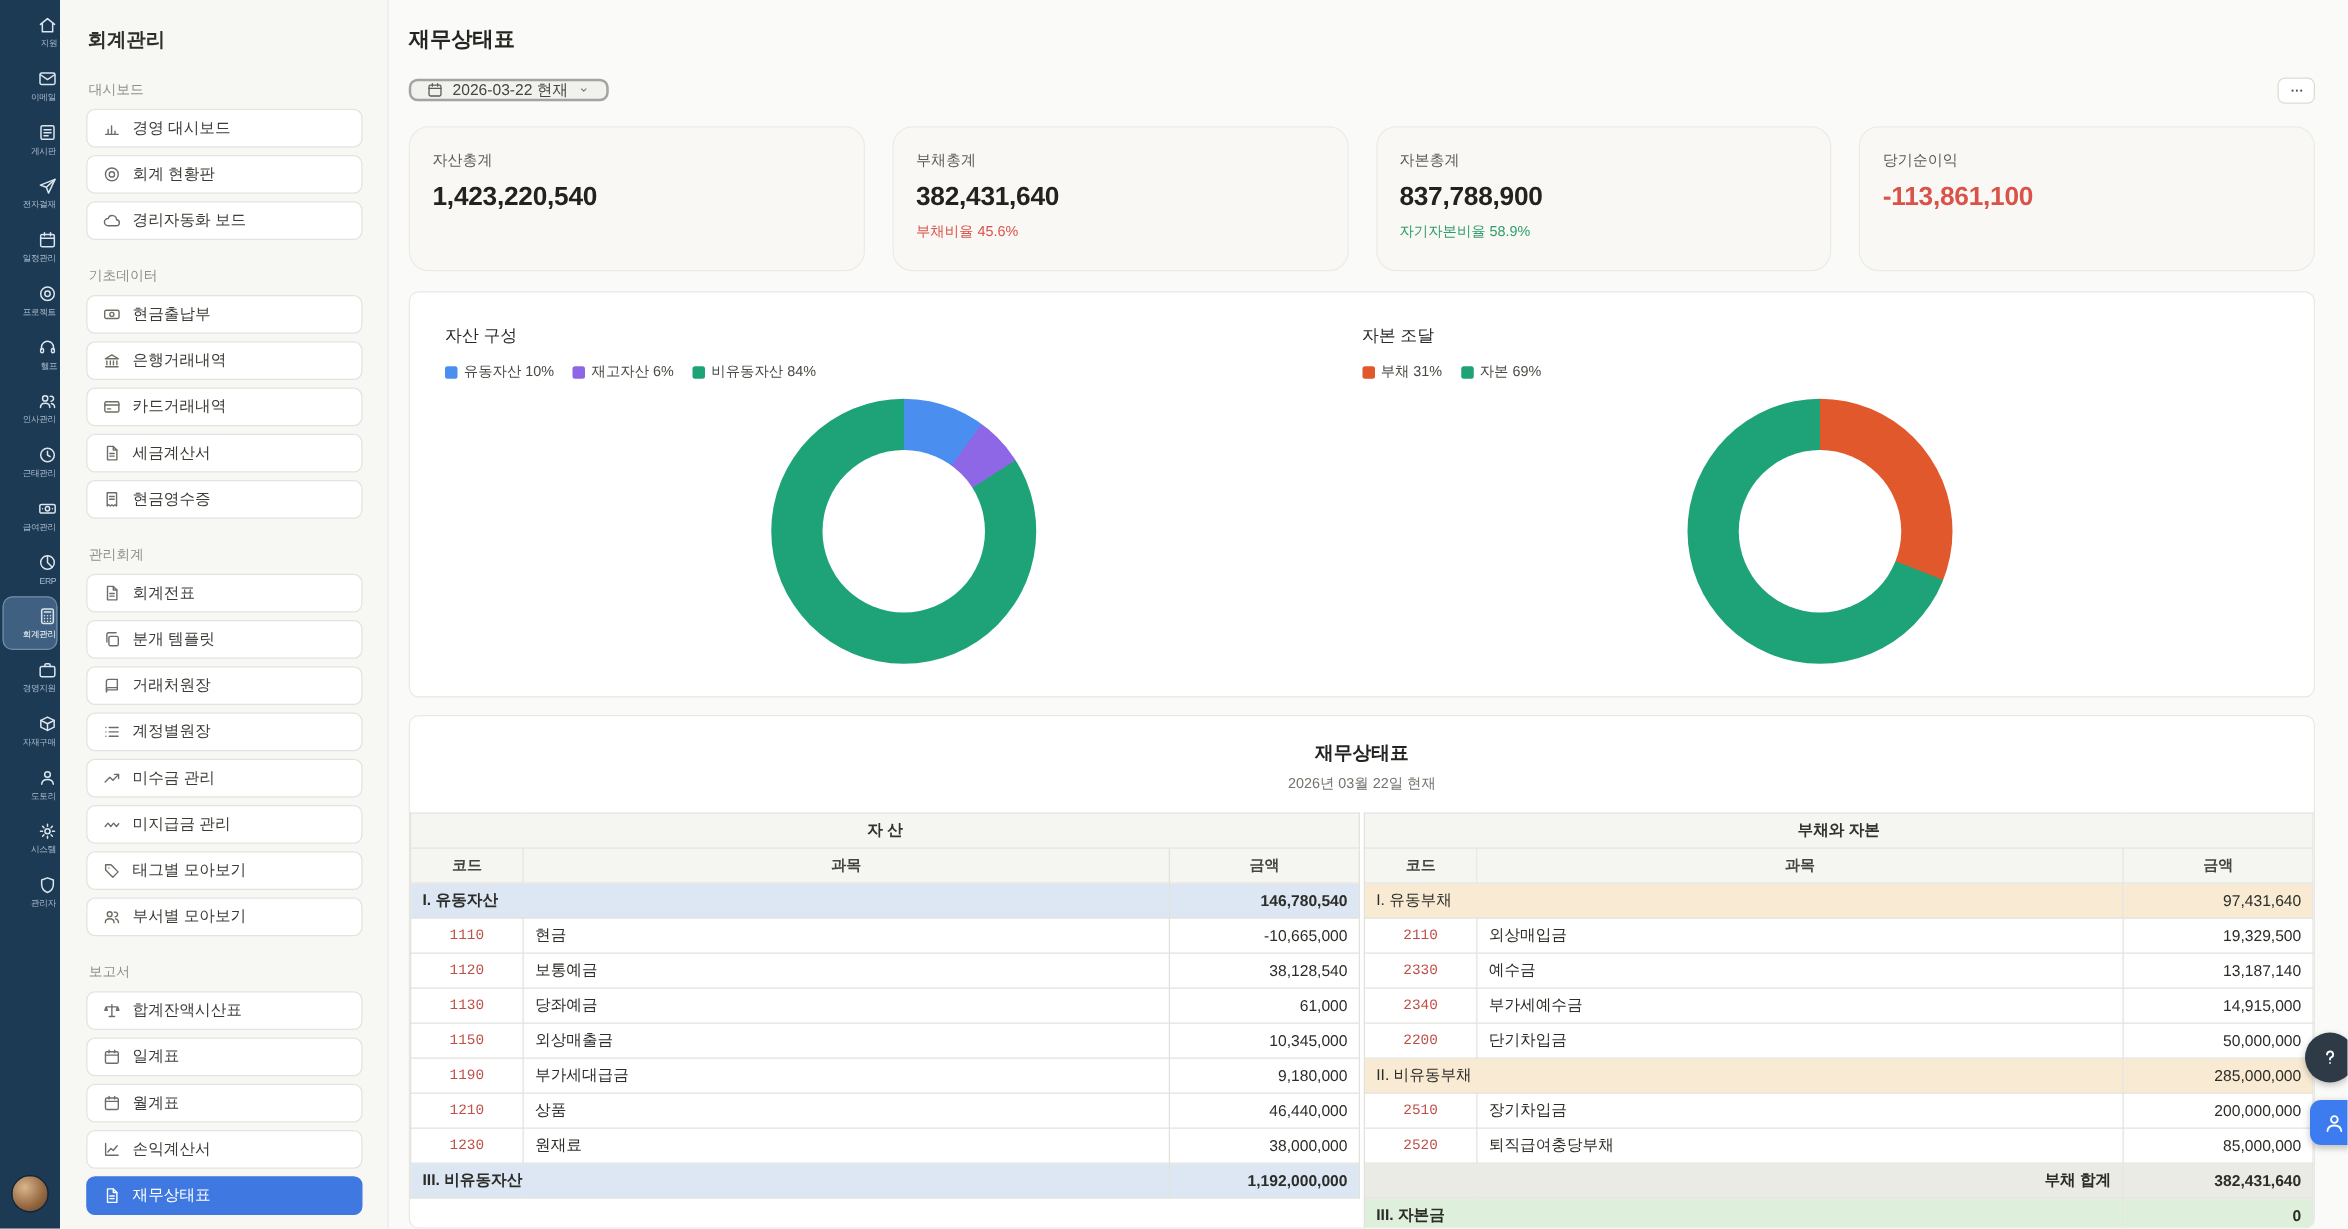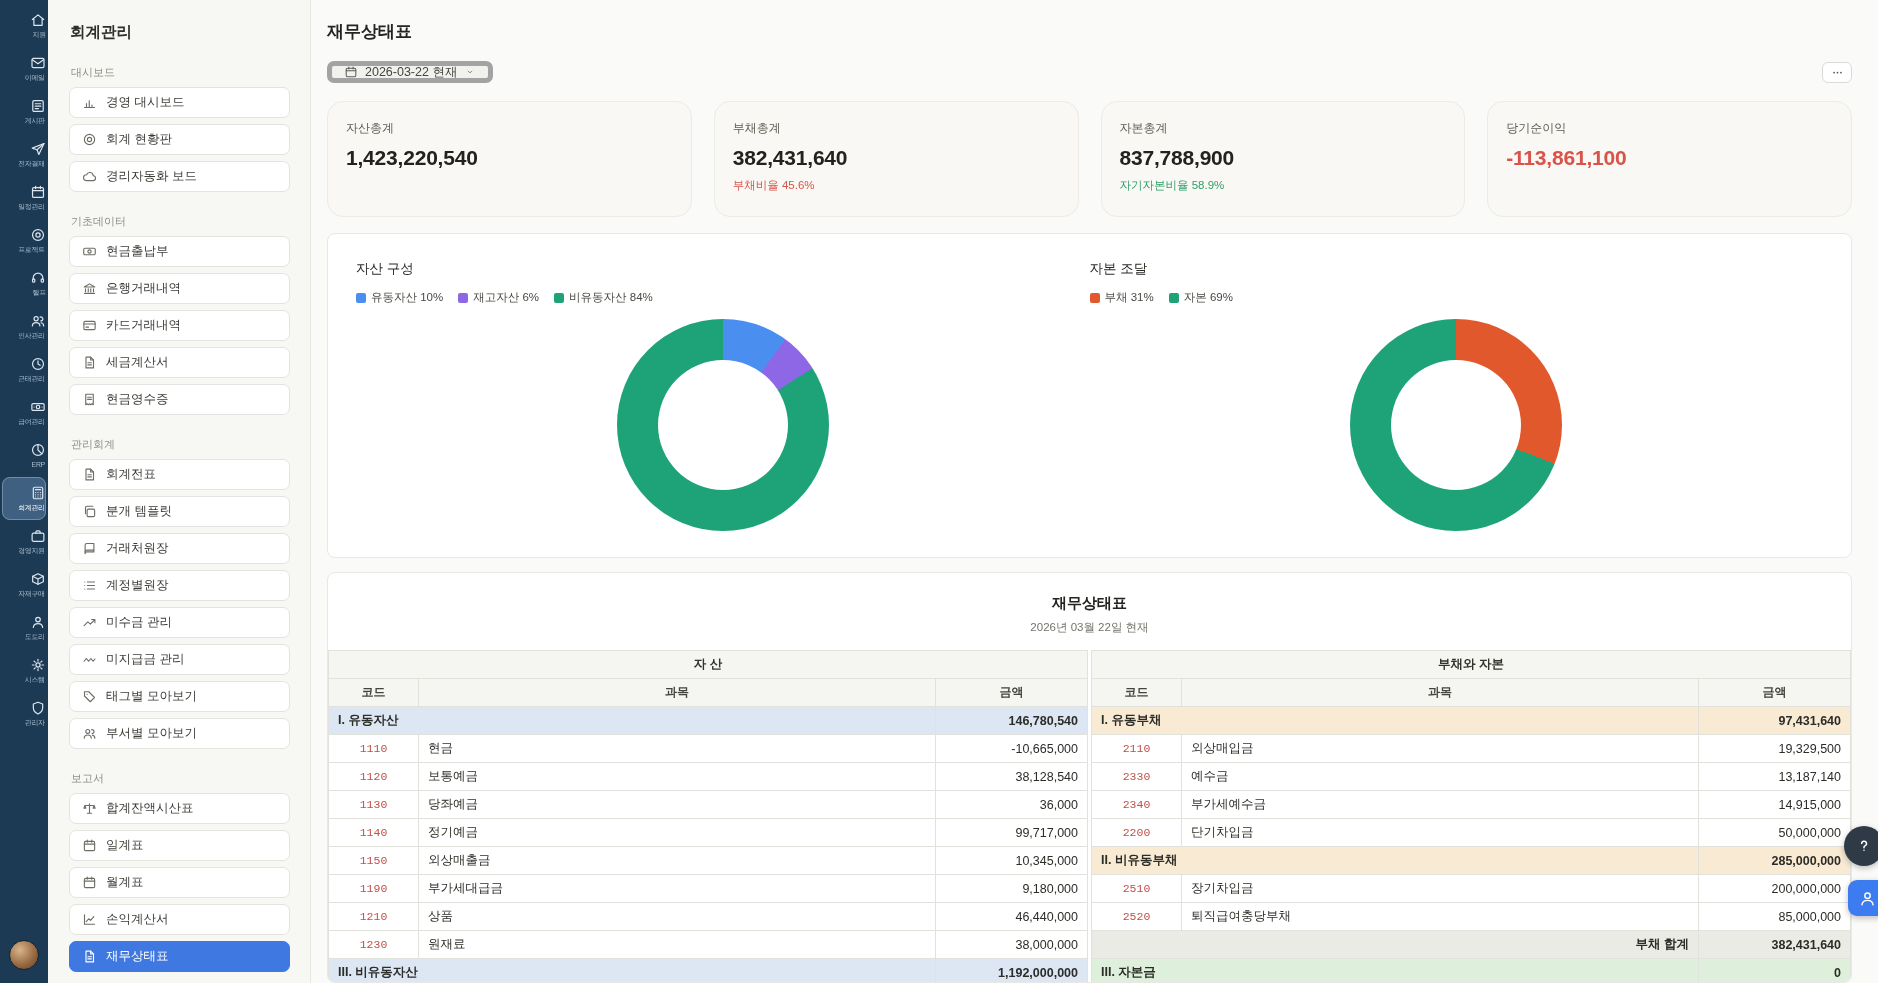--- a/index.html
+++ b/index.html
@@ -24,21 +24,21 @@
   .side-item{height:31px;background:#fff;border:1px solid #e3e3df;border-radius:7px;display:flex;align-items:center;gap:9px;padding:0 12px;margin-bottom:6px;font-size:12.5px;color:#3b3b36;cursor:pointer;white-space:nowrap}
   .side-item .ic{width:15px;height:15px;color:#6d6d66;flex-shrink:0}
   .side-item.active{background:#3e78e0;border-color:#3e78e0;color:#fff}
   .side-item.active .ic{color:#fff}
 
   
   .main{flex:1;background:#fafaf8;padding:16px 26px 0 12px;overflow:hidden;display:flex;flex-direction:column;min-width:0}
   .page-title{font-size:17px;font-weight:bold;color:#242420;margin:4px 0 14px 4px}
   .toolbar{display:flex;align-items:center;margin:0 0 14px 4px;height:30px}
   button{font-family:inherit;border:none;background:none;cursor:pointer}
-  .date-chip{display:flex;align-items:center;gap:7px;border:5px solid #a3a3a3;background:#f1f1ee;border-radius:7px;padding:6px 12px;font-size:12.5px;color:#46463f;height:18px}
+  .date-chip{display:flex;align-items:center;gap:7px;border:2px solid #a3a3a3;background:#f1f1ee;border-radius:7px;padding:6px 12px;font-size:12.5px;color:#46463f;height:18px}
   .date-chip .ic{width:14px;height:14px;color:#5c5c55}
   .chip-caret .ic{width:12px;height:12px;color:#77776f}
   .more-btn{margin-left:auto;border:1px solid #dbdbd6;background:#fff;border-radius:6px;width:30px;height:21px;display:flex;align-items:center;justify-content:center;color:#55554e}
   .more-btn .ic{width:15px;height:15px}
 
   .cards{display:flex;gap:22px;margin:0 0 16px 4px}
   .card{flex:1;background:#faf8f4;border:1px solid #ecebe6;border-radius:16px;padding:18px 18px;height:116px}
   .card-label{font-size:12px;color:#5b5b53;margin-bottom:9px}
   .card-value{font-size:21px;font-weight:bold;letter-spacing:-.2px;color:#22221f}
   .card-sub{font-size:11.5px;margin-top:8px}
@@ -60,21 +60,21 @@
   .bs-tables{display:flex;gap:3px}
   .bs-col{flex:1;min-width:0}
   table{border-collapse:collapse;width:100%;table-layout:fixed;font-size:12.5px;color:#2c2c28}
   th,td{border:1px solid #e2e2dd;height:28px;padding:0 9px;overflow:hidden;white-space:nowrap}
   th{background:#f5f5f1;font-weight:bold;font-size:12px;color:#45453f;text-align:center}
   .group-th{font-size:12.5px;color:#33332e}
   td.code{color:#bf4f47;font-family:Liberation Mono, monospace;font-size:11.5px;text-align:center}
   td.amt{text-align:right}
   td.secname{font-weight:bold}
   tr.sec-asset td{background:#dce7f3;font-weight:bold}
-  tr.sec-liab td{background:#f8ead3;font-weight:bold}
+  tr.sec-liab td{background:#f8ead3;font-weight:normal}
   tr.sec-equity td{background:#def0dc;font-weight:bold}
   tr.total td{background:#ebebe5;font-weight:bold}
   tr.total td.label{text-align:right}
 
   
   .fab-q{position:absolute;right:-6px;top:826px;width:40px;height:40px;border-radius:50%;background:#2e3b47;color:#fff;display:flex;align-items:center;justify-content:center;box-shadow:0 2px 6px rgba(0,0,0,.25)}
   .fab-q .ic{width:20px;height:20px}
   .fab-p{position:absolute;right:-8px;top:880px;width:38px;height:36px;border-radius:9px;background:#3d7bf0;color:#fff;display:flex;align-items:center;justify-content:center;box-shadow:0 2px 6px rgba(0,0,0,.25)}
   .fab-p .ic{width:19px;height:19px}
 
@@ -460,26 +460,21 @@
                   <td class="amt">-10,665,000</td>
                 </tr>
                 <tr>
                   <td class="code">1120</td>
                   <td>보통예금</td>
                   <td class="amt">38,128,540</td>
                 </tr>
                 <tr>
                   <td class="code">1130</td>
                   <td>당좌예금</td>
-                  <td class="amt">36,000</td>
-                </tr>
-                <tr>
-                  <td class="code">1140</td>
-                  <td>정기예금</td>
-                  <td class="amt">99,717,000</td>
+                  <td class="amt">61,000</td>
                 </tr>
                 <tr>
                   <td class="code">1150</td>
                   <td>외상매출금</td>
                   <td class="amt">10,345,000</td>
                 </tr>
                 <tr>
                   <td class="code">1190</td>
                   <td>부가세대급금</td>
                   <td class="amt">9,180,000</td>

